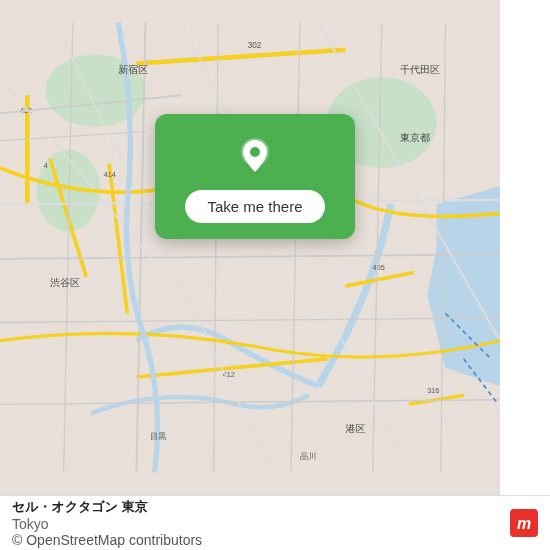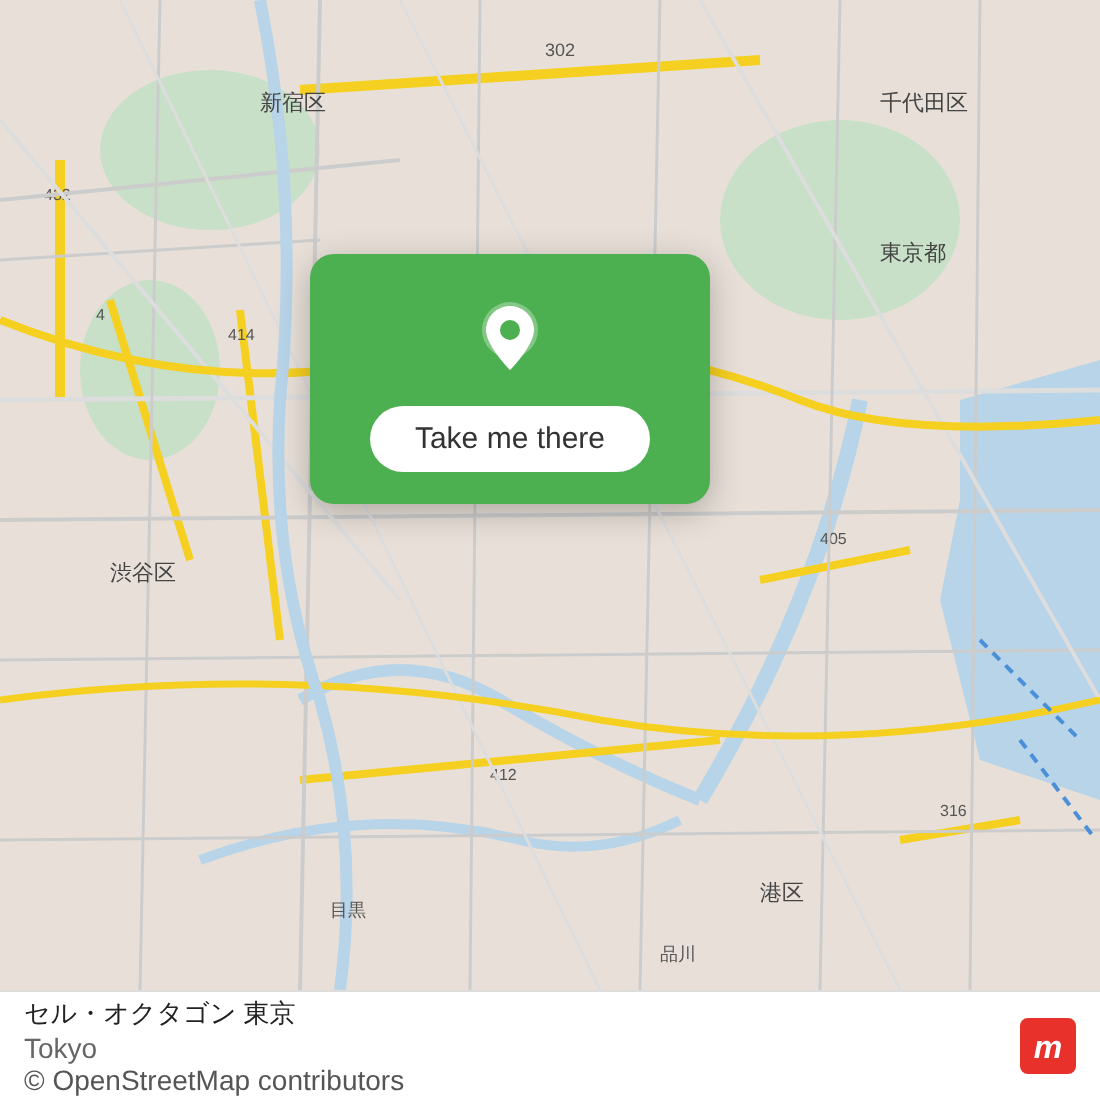--- a/index.html
+++ b/index.html
@@ -6,39 +6,39 @@
 
     body {
       width: 550px;
       height: 550px;
       overflow: hidden;
       font-family: Arial, sans-serif;
       position: relative;
     }
 
     #map-container {
-      width: 550px;
+      width: 500px;
       height: 495px;
       position: relative;
       overflow: hidden;
       background-color: #e8e0d8;
     }
 
     
     #map-svg {
       width: 100%;
       height: 100%;
       position: absolute;
       top: 0; left: 0;
     }
 
     
     #location-card {
       position: absolute;
-      top: 127px;
+      top: 114px;
       left: 155px;
       width: 200px;
       background: #4CAF50;
       border-radius: 12px;
       display: flex;
       flex-direction: column;
       align-items: center;
       padding: 20px 16px 16px;
       box-shadow: 0 4px 16px rgba(0,0,0,0.25);
       z-index: 10;
@@ -100,21 +100,21 @@
 
     #bottom-content {
       display: flex;
       flex-direction: column;
       flex: 1;
     }
 
     #place-name {
       font-size: 13px;
       color: #222;
-      font-weight: 400;
+      font-weight: 700;
     }
 
     #place-city {
       font-size: 14px;
       color: #666;
     }
   </style>
 </head>
 <body>
 

